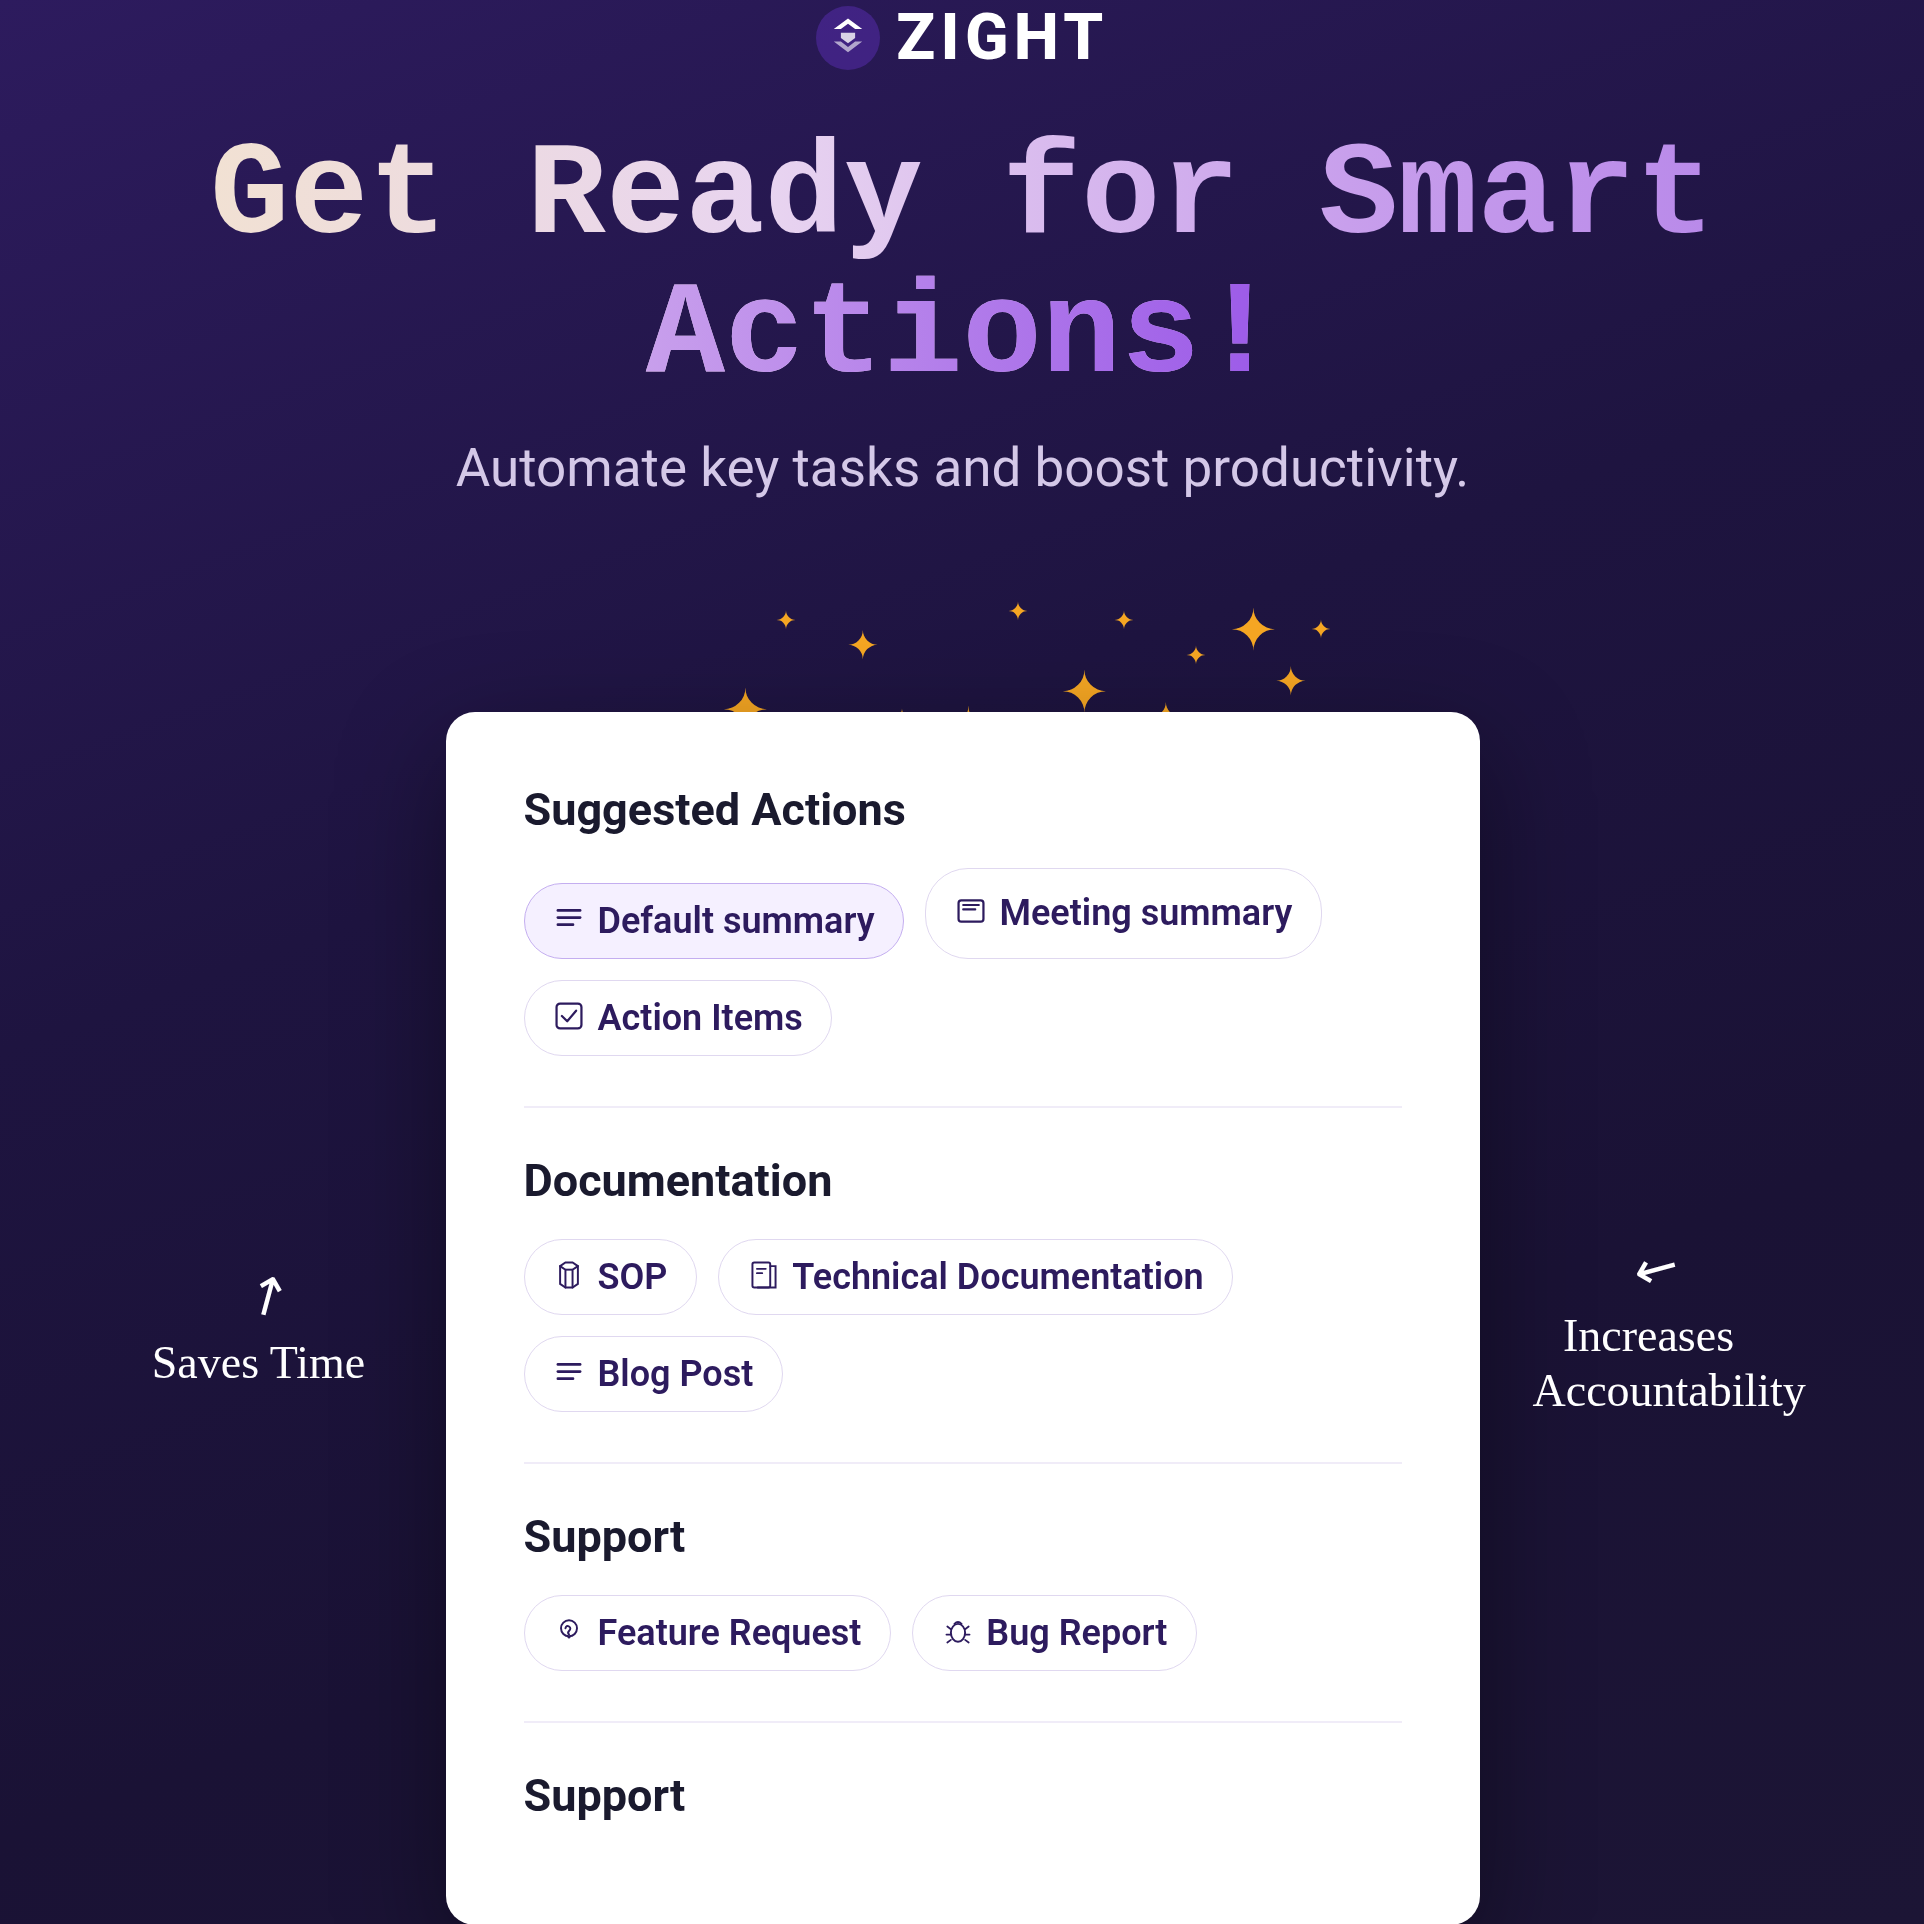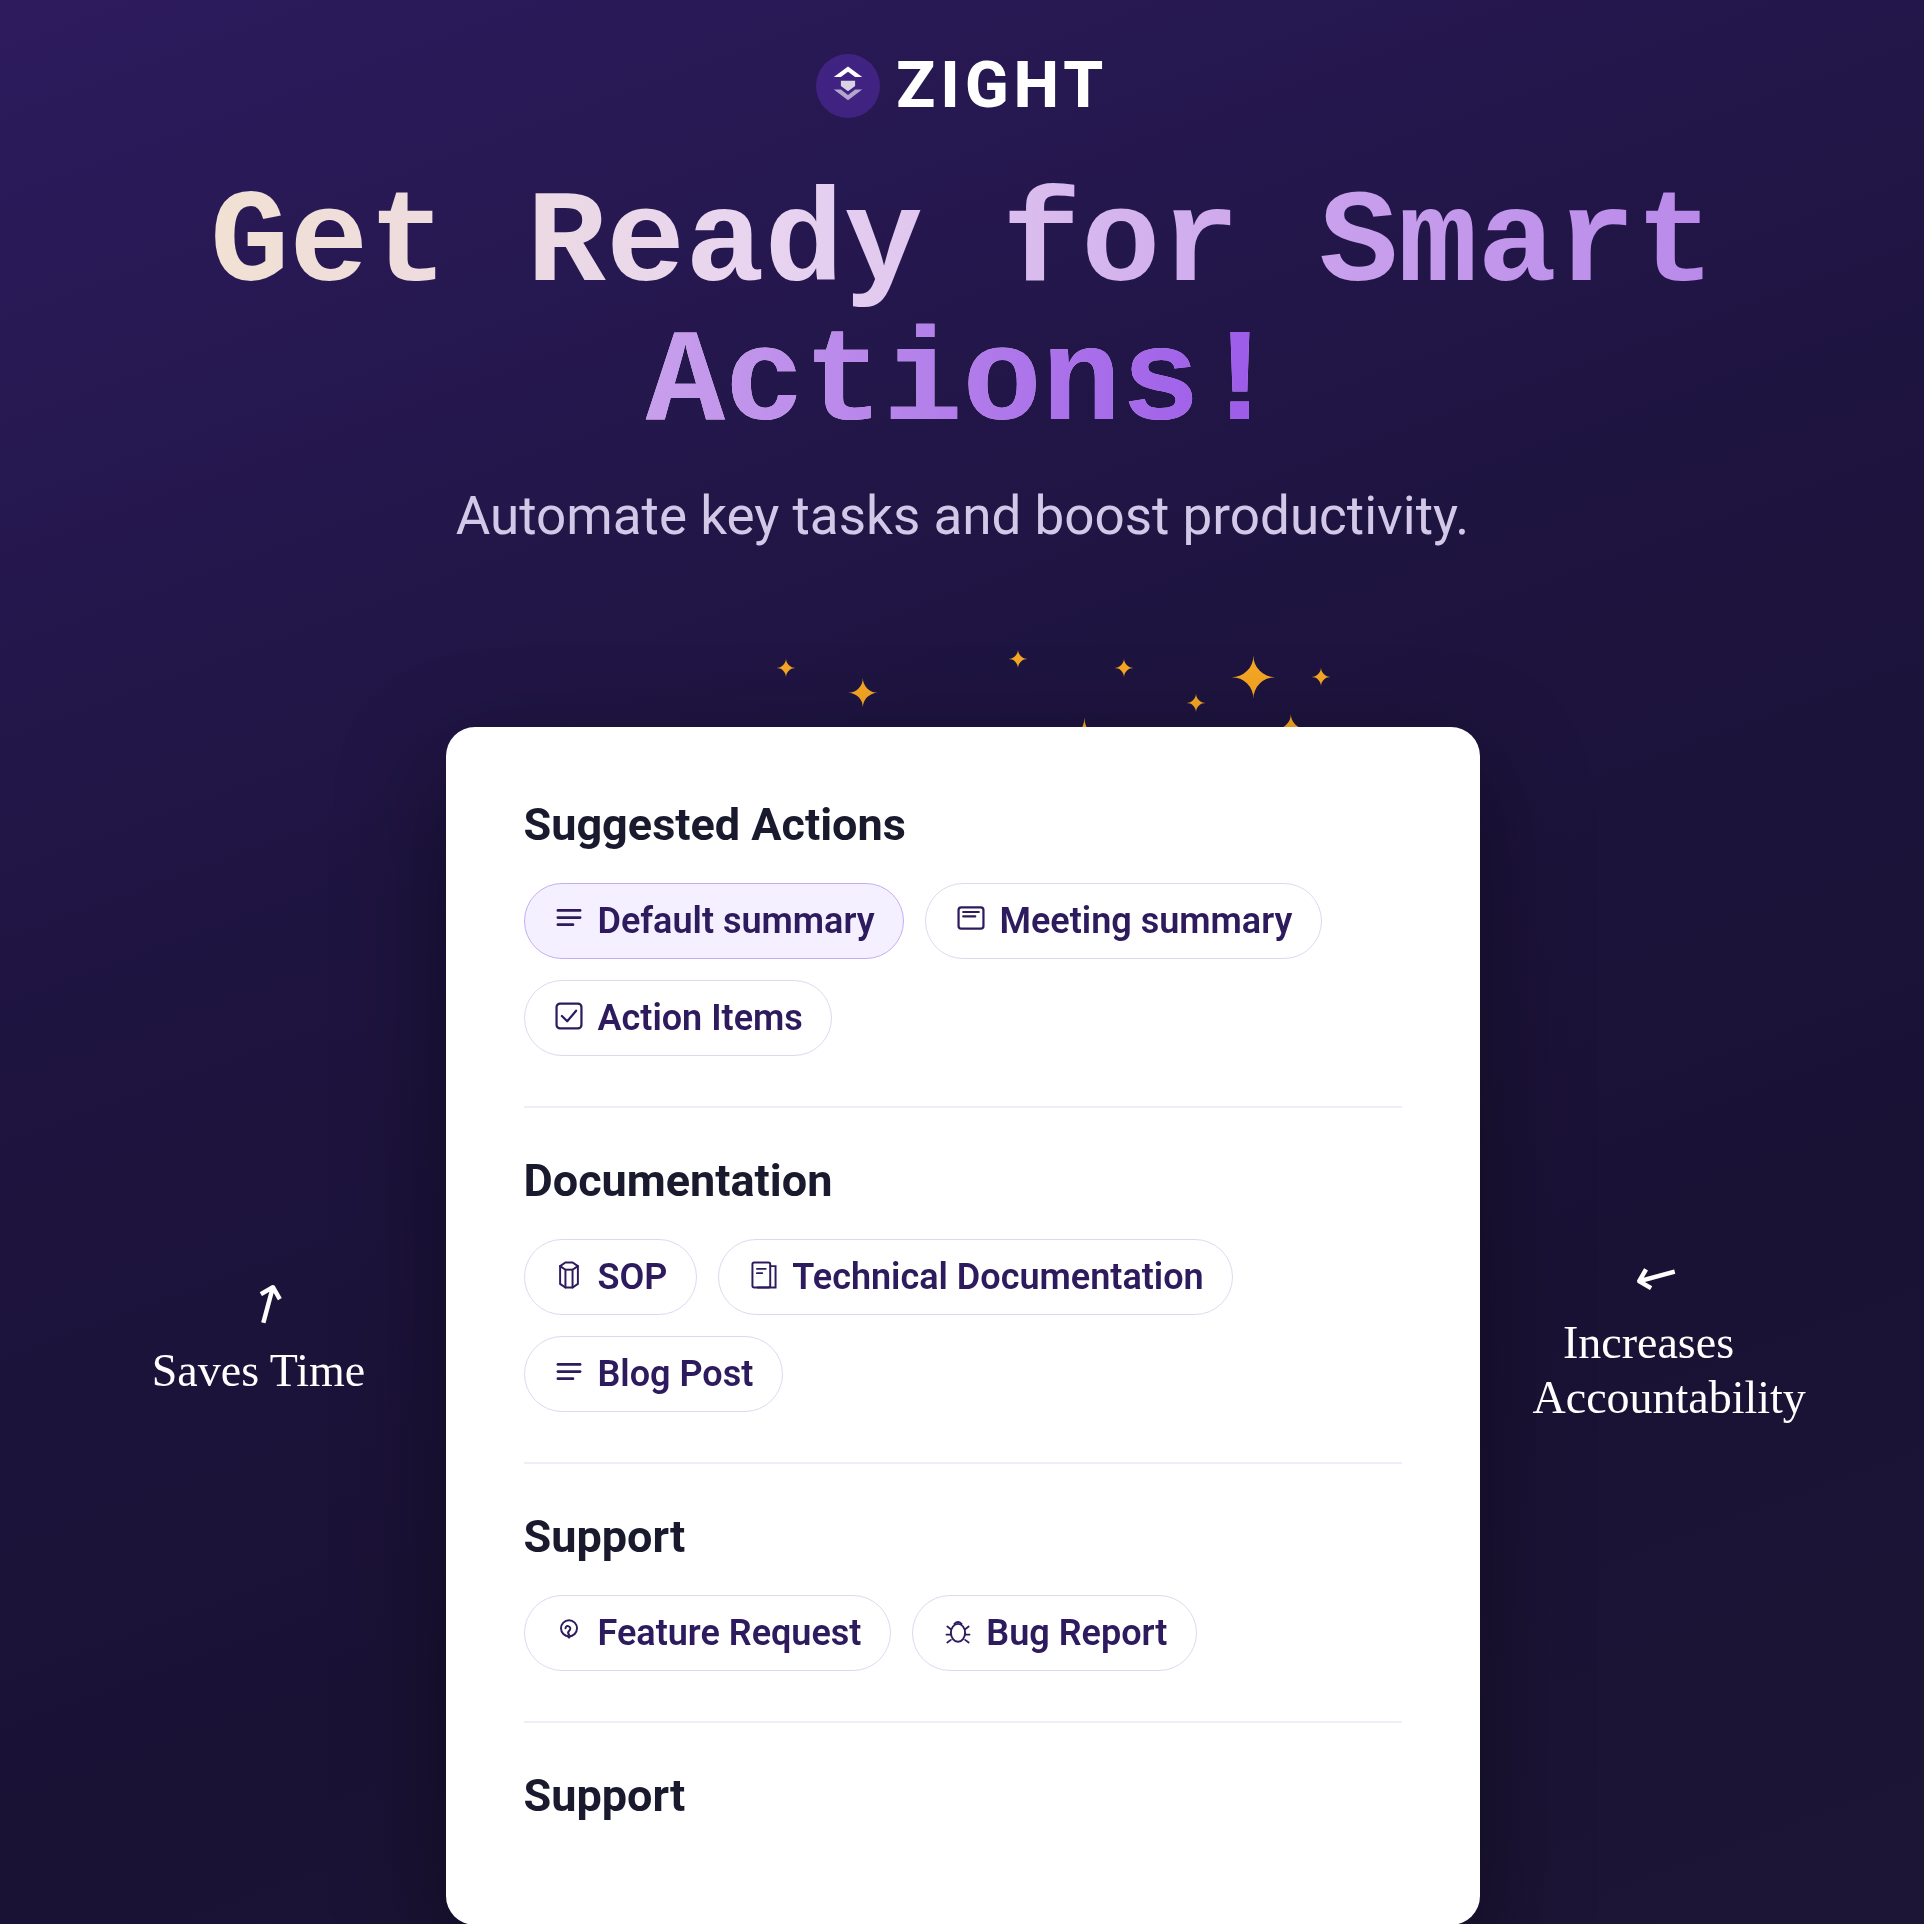--- a/index.html
+++ b/index.html
@@ -16,21 +16,20 @@
       overflow: hidden;
       position: relative;
     }
 
     
     .logo-area {
       display: flex;
       align-items: center;
       gap: 16px;
       margin-bottom: 53px;
-      margin-top: 48px;
     }
 
     .logo-icon {
       width: 64px;
       height: 64px;
     }
 
     .logo-text {
       font-size: 64px;
       font-weight: 800;
@@ -149,20 +148,21 @@
       font-size: 36px;
       font-weight: 600;
       color: #2d1b5e;
       background: #ffffff;
       cursor: pointer;
     }
 
     .tag.highlighted {
       background: #f5f0ff;
       border-color: #c4aef0;
+      margin-top: 15px;
     }
 
     .tag-icon {
       font-size: 34px;
       line-height: 1;
     }
 
     .divider {
       height: 1.8px;
       background: #f0ecf8;

